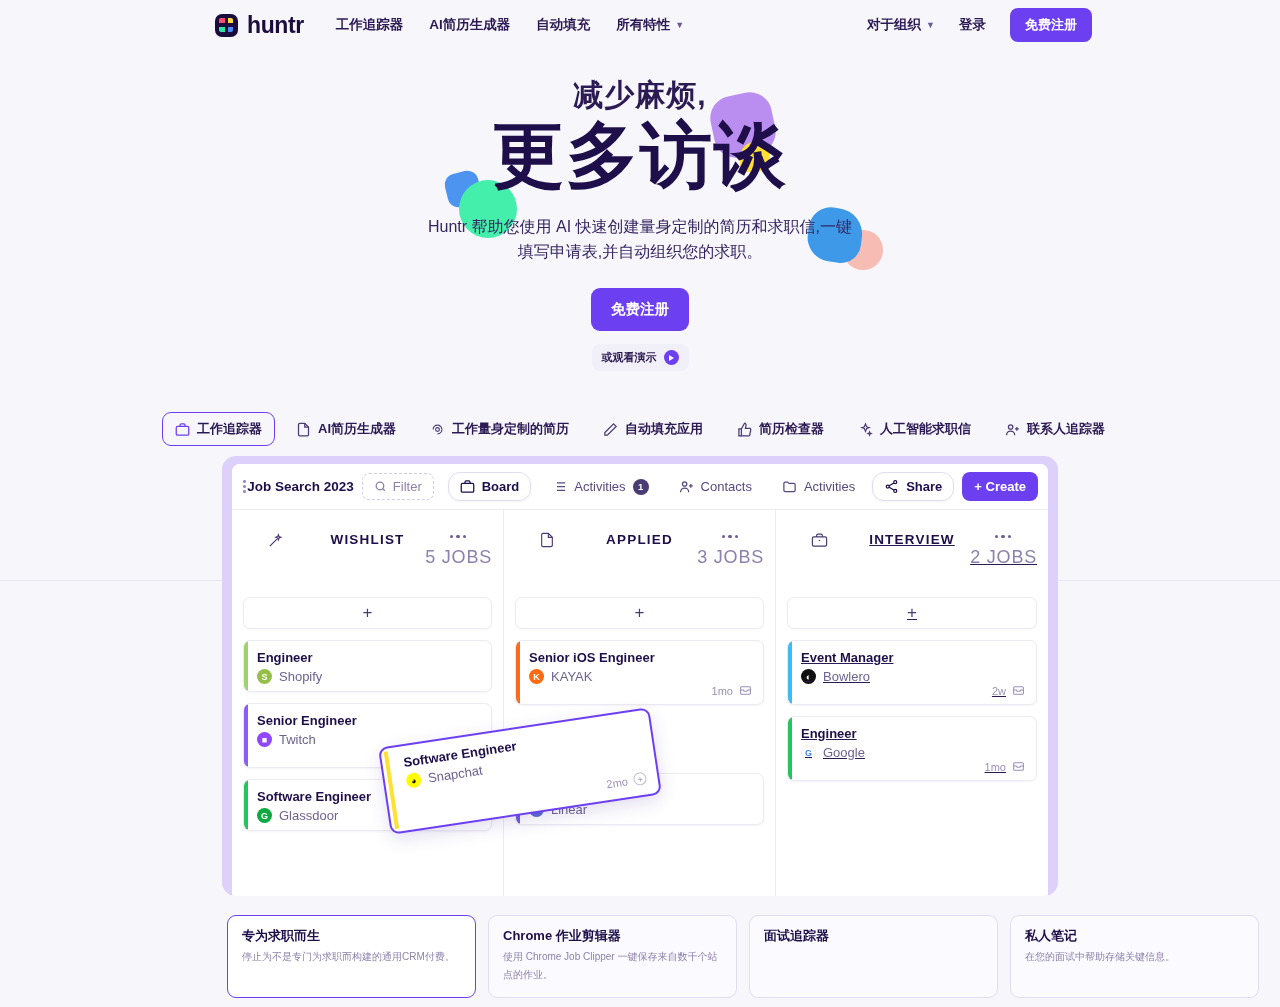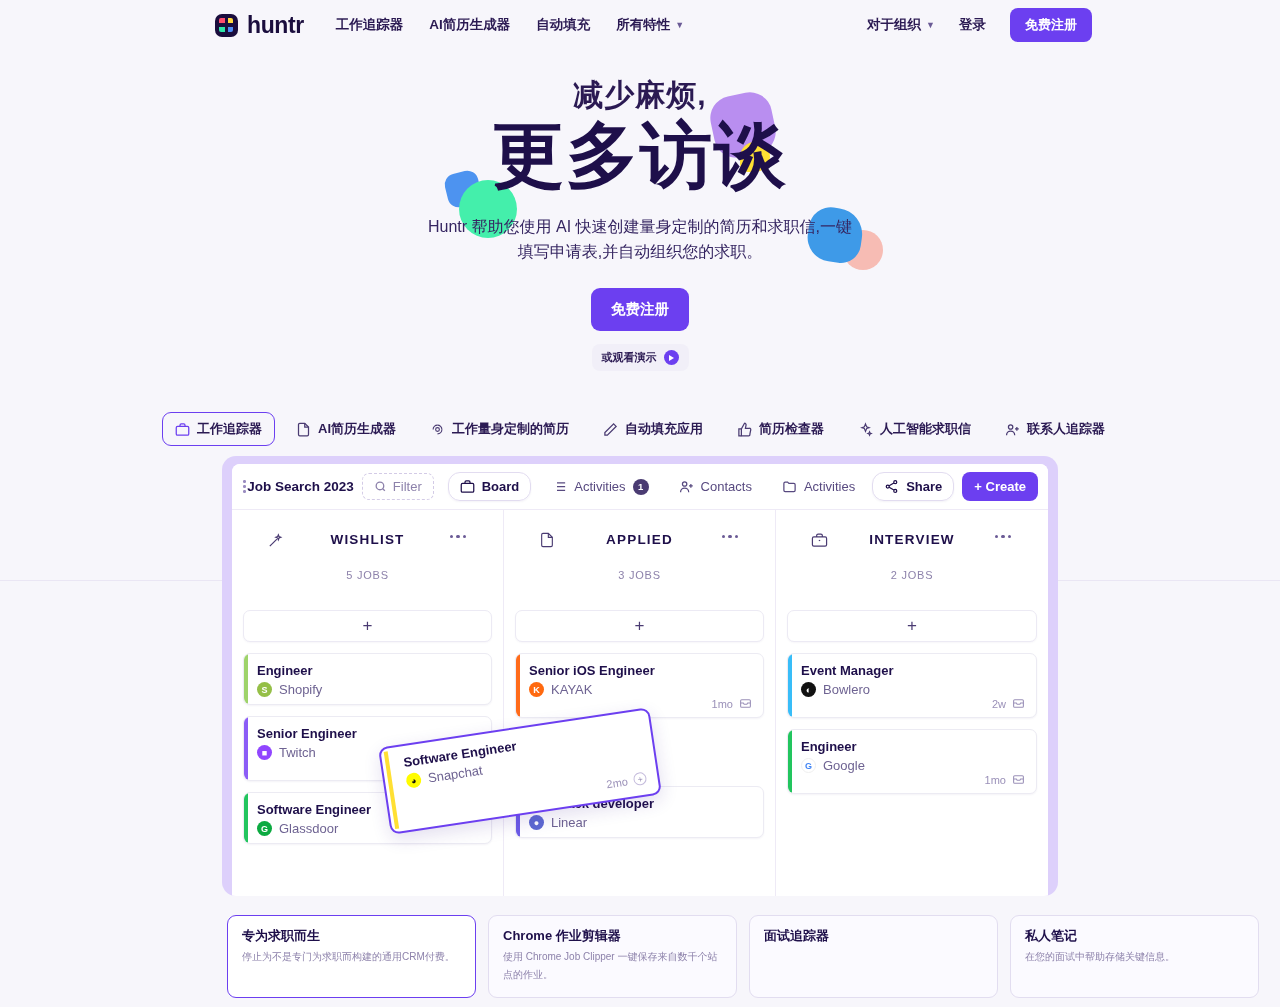--- a/index.html
+++ b/index.html
@@ -160,24 +160,24 @@
     width: 16px; height: 16px; border-radius: 50%; background: #4a3b72; color: #fff;
     font-size: 9.5px; font-weight: 700; display: inline-flex; align-items: center; justify-content: center;
   }
   .btn-create {
     background: #6c3ff0; color: #fff; border: none; border-radius: 8px;
     font-size: 13px; font-weight: 700; padding: 7px 12px; cursor: pointer; white-space: nowrap;
   }
 
   .board { display: flex; height: 394px; }
   .col { width: 272px; border-right: 1px solid #eeeaf6; padding: 0 11px; position: relative; }
-  .col:last-child { border-right: none; }
+  .col:last-child { border-right: none; text-decoration: underline; }
   .col-head { padding-top: 22px; text-align: center; position: relative; }
   .col-title { font-size: 13.5px; font-weight: 700; letter-spacing: 1.2px; color: #1e0f4a; }
-  .col-count { font-size: 11px; color: #8d82ab; margin-top: 22px; letter-spacing: .8px; }
+  .col-count { font-size: 18px; color: #8d82ab; margin-top: 0; letter-spacing: .8px; text-align: right; }
   .col-icon { position: absolute; left: 24px; top: 22px; }
   .col-more { position: absolute; right: 26px; top: 25px; display: flex; gap: 3px; cursor: pointer; }
   .col-more i { width: 3.4px; height: 3.4px; border-radius: 50%; background: #6b5b96; display: block; }
   .add-card {
     margin-top: 29px; height: 32px; border: 1px solid #eceaf4; border-radius: 7px;
     background: #fff; display: flex; align-items: center; justify-content: center;
     color: #4a3b72; font-size: 17px; cursor: pointer; box-shadow: 0 1px 2px rgba(40,20,90,.04);
   }
   .jcard {
     margin-top: 11px; background: #fff; border: 1px solid #ecebf3; border-radius: 7px;

